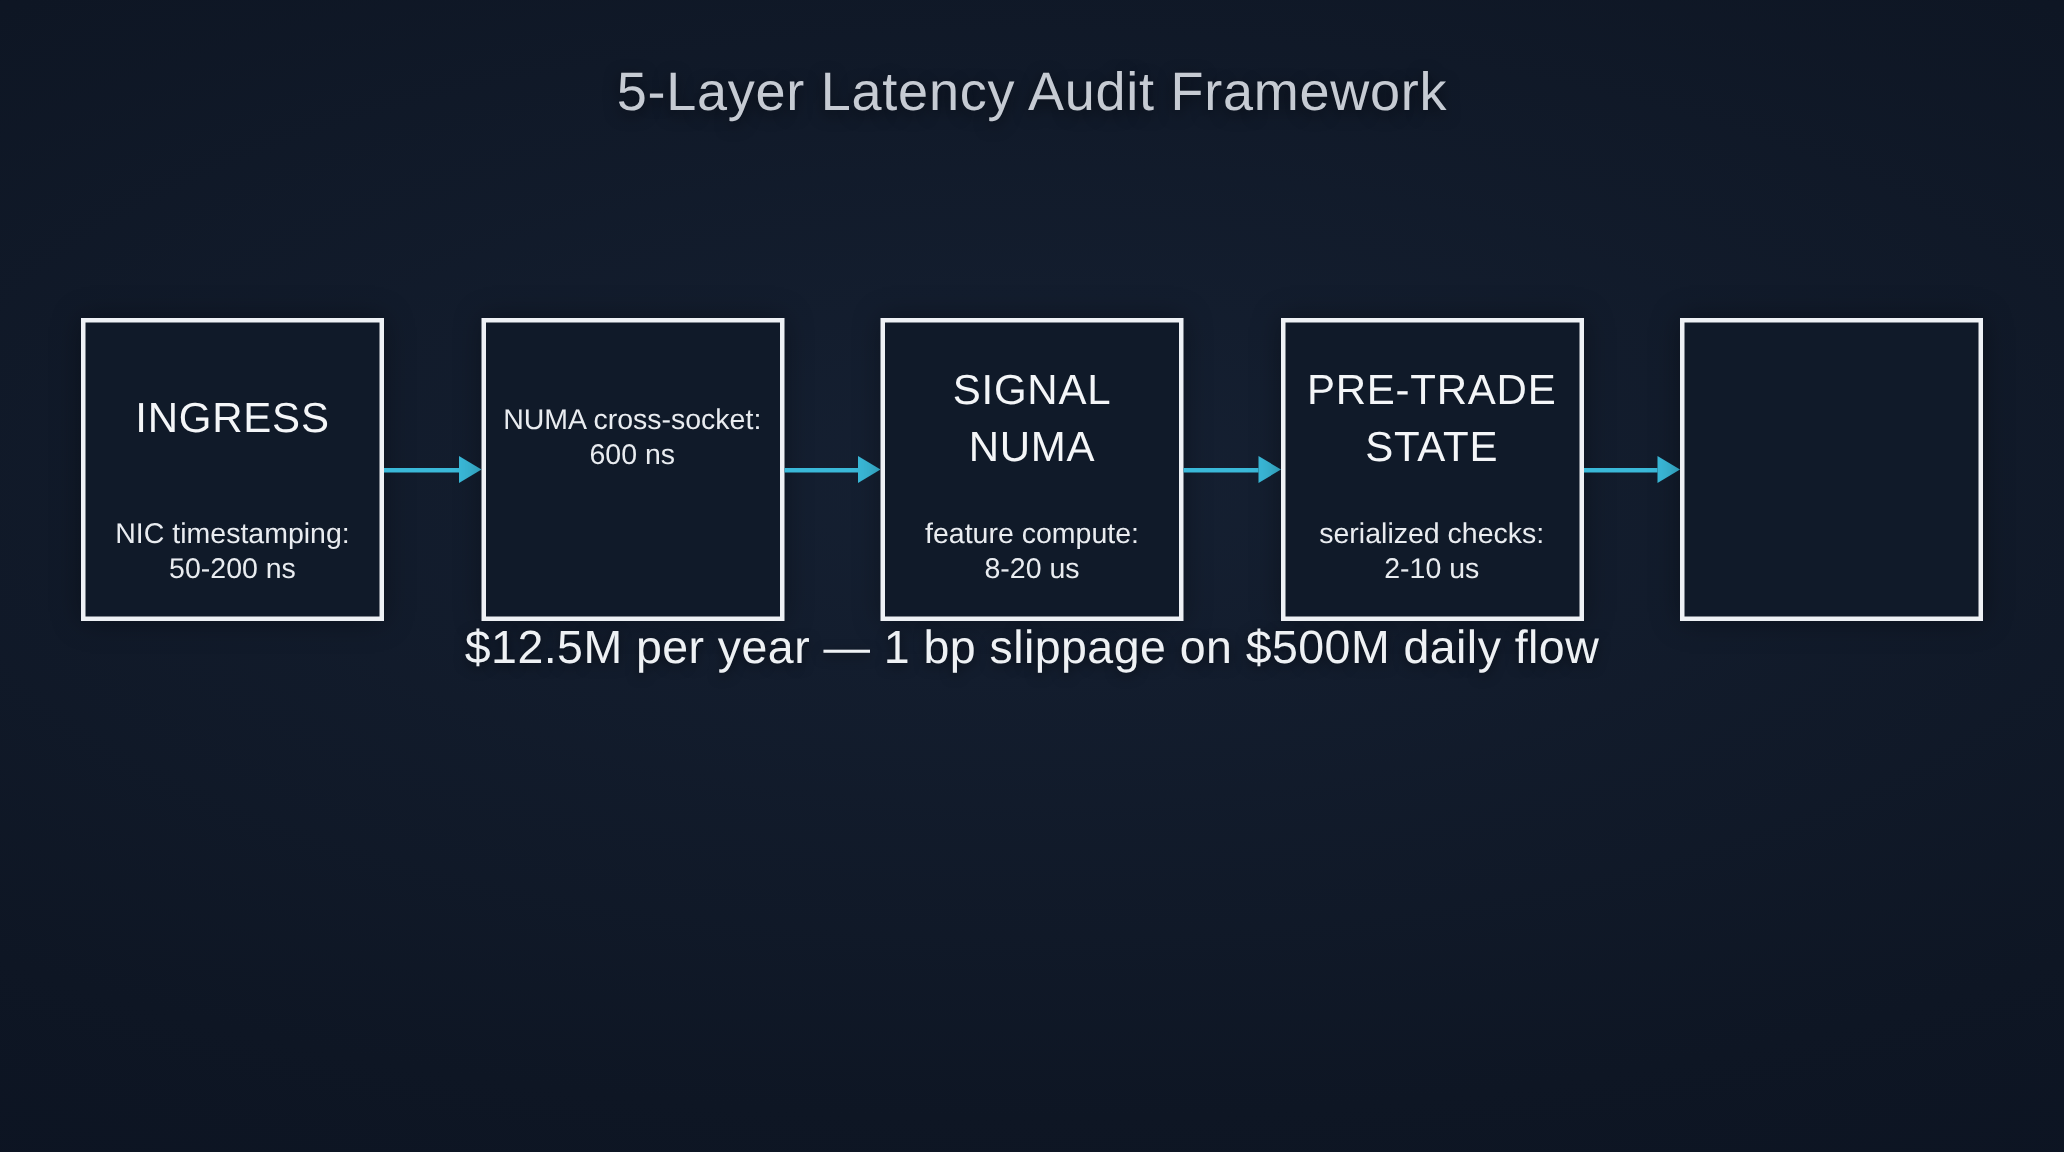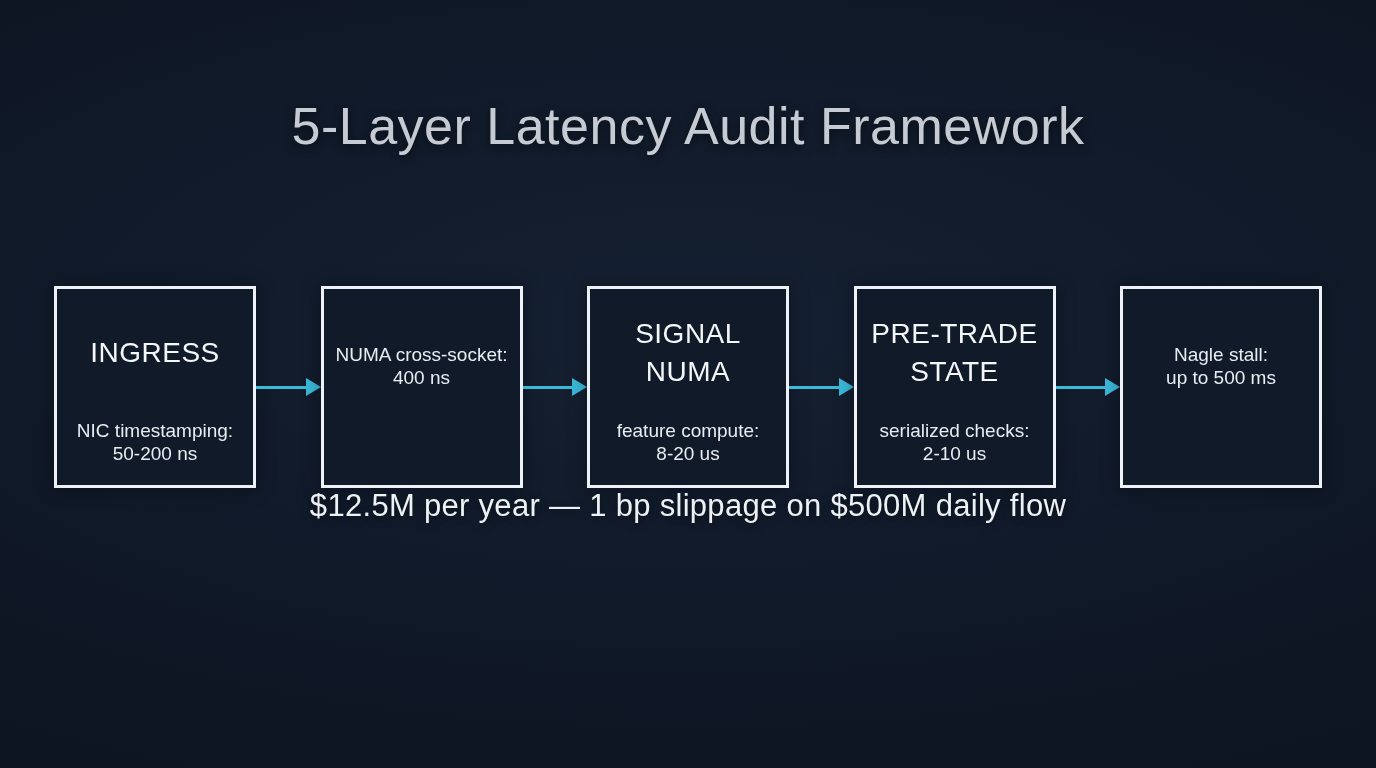--- a/index.html
+++ b/index.html
@@ -16,23 +16,23 @@
   *{margin:0;padding:0;box-sizing:border-box;}
   html,body{width:1376px;height:768px;overflow:hidden;}
   body{
     font-family:"Liberation Sans","DejaVu Sans",sans-serif;
     background:radial-gradient(ellipse 130% 95% at 50% 42%, #152032 0%, var(--background) 58%, #0a1120 100%);
     color:var(--box-text);
     position:relative;
   }
   .slide{width:1376px;height:768px;position:relative;}
   .slide-title{
-    margin-top:96px;
+    margin-top:40px;
     text-align:center;
-    font-size:52px;
+    font-size:36px;
     font-weight:400;
     letter-spacing:0.5px;
     color:var(--title-text);
     text-shadow:0 3px 10px rgba(0,0,0,0.55);
   }
   .flow-row{
     margin-top:130px;
     padding:0 54px;
     display:flex;
     align-items:center;
@@ -108,21 +108,21 @@
 50-200 ns</div>
     </div>
 
     <div class="flow-arrow">
       <div class="arrow-line"></div>
       <div class="arrow-head"></div>
     </div>
 
     <div class="flow-box">
       <div class="box-sub">NUMA cross-socket:
-400 ns</div>
+600 ns</div>
     </div>
 
     <div class="flow-arrow">
       <div class="arrow-line"></div>
       <div class="arrow-head"></div>
     </div>
 
     <div class="flow-box">
       <div class="box-title">SIGNAL
 NUMA</div>
@@ -141,21 +141,19 @@
       <div class="box-sub">serialized checks:
 2-10 us</div>
     </div>
 
     <div class="flow-arrow">
       <div class="arrow-line"></div>
       <div class="arrow-head"></div>
     </div>
 
     <div class="flow-box">
-      <div class="box-sub">Nagle stall:
-up to 500 ms</div>
     </div>
 
   </div>
 
   <div class="summary-line">$12.5M per year — 1 bp slippage on $500M daily flow</div>
 
 </div>
 
 </body></html>

